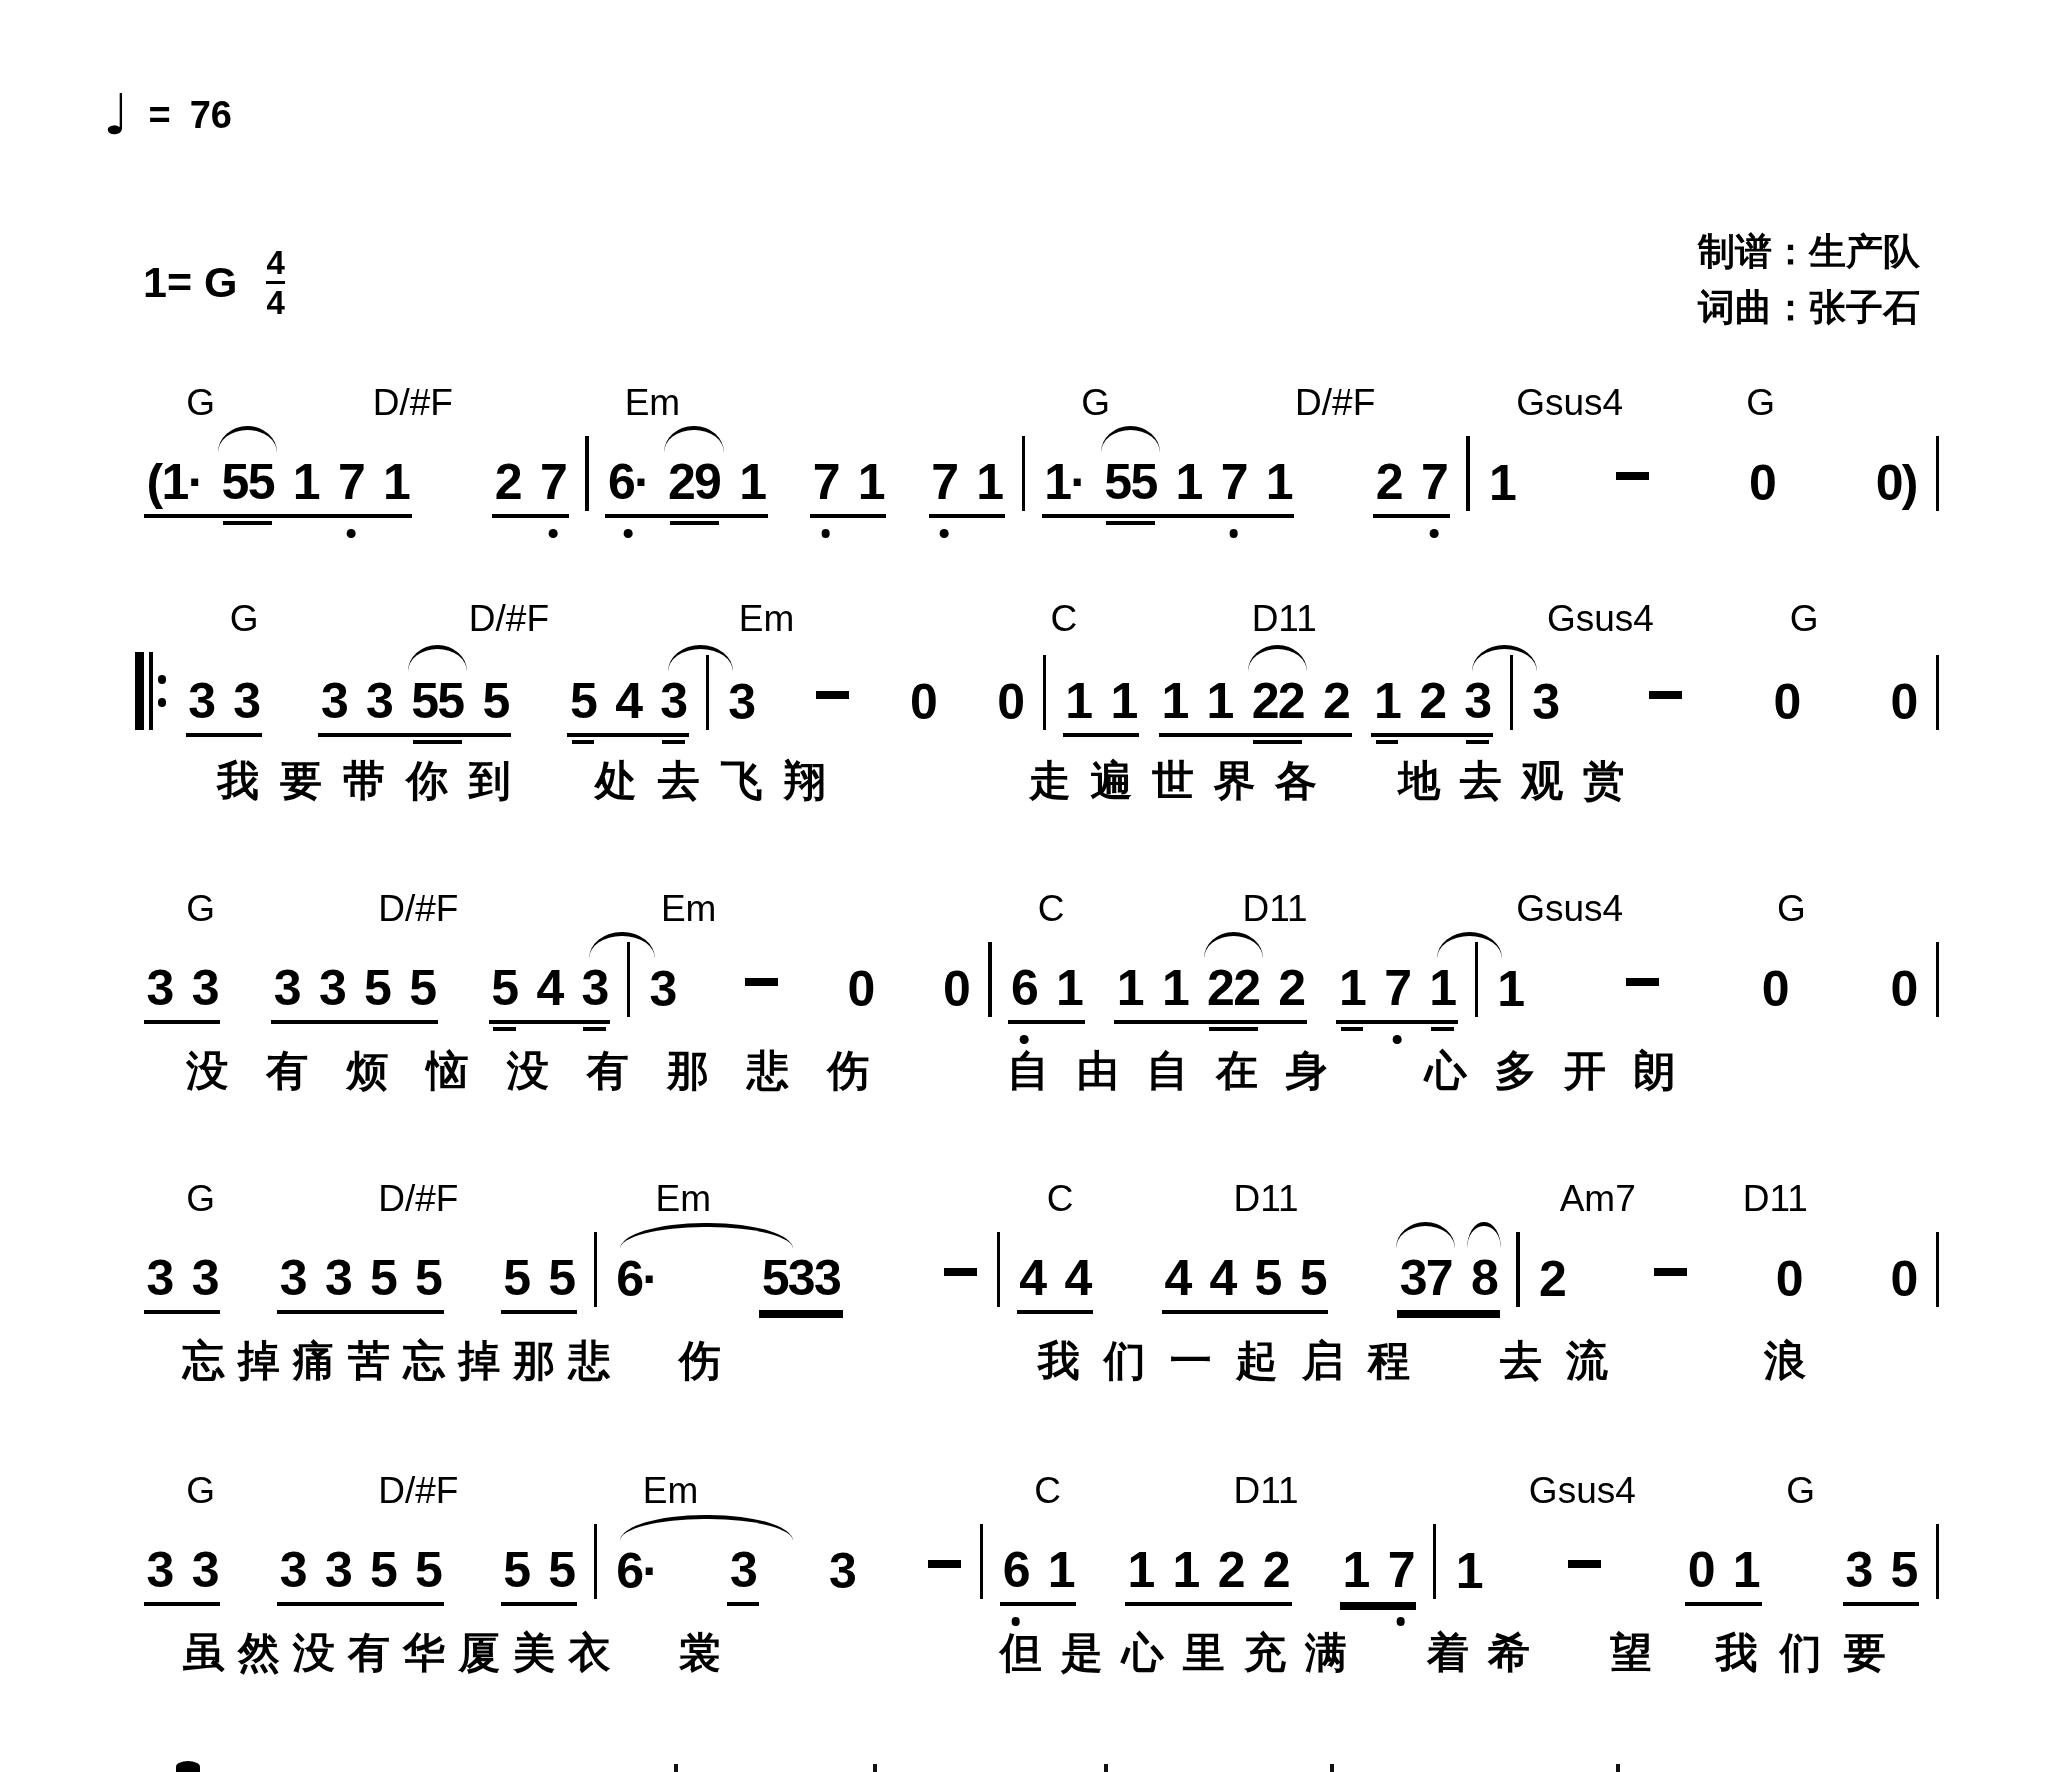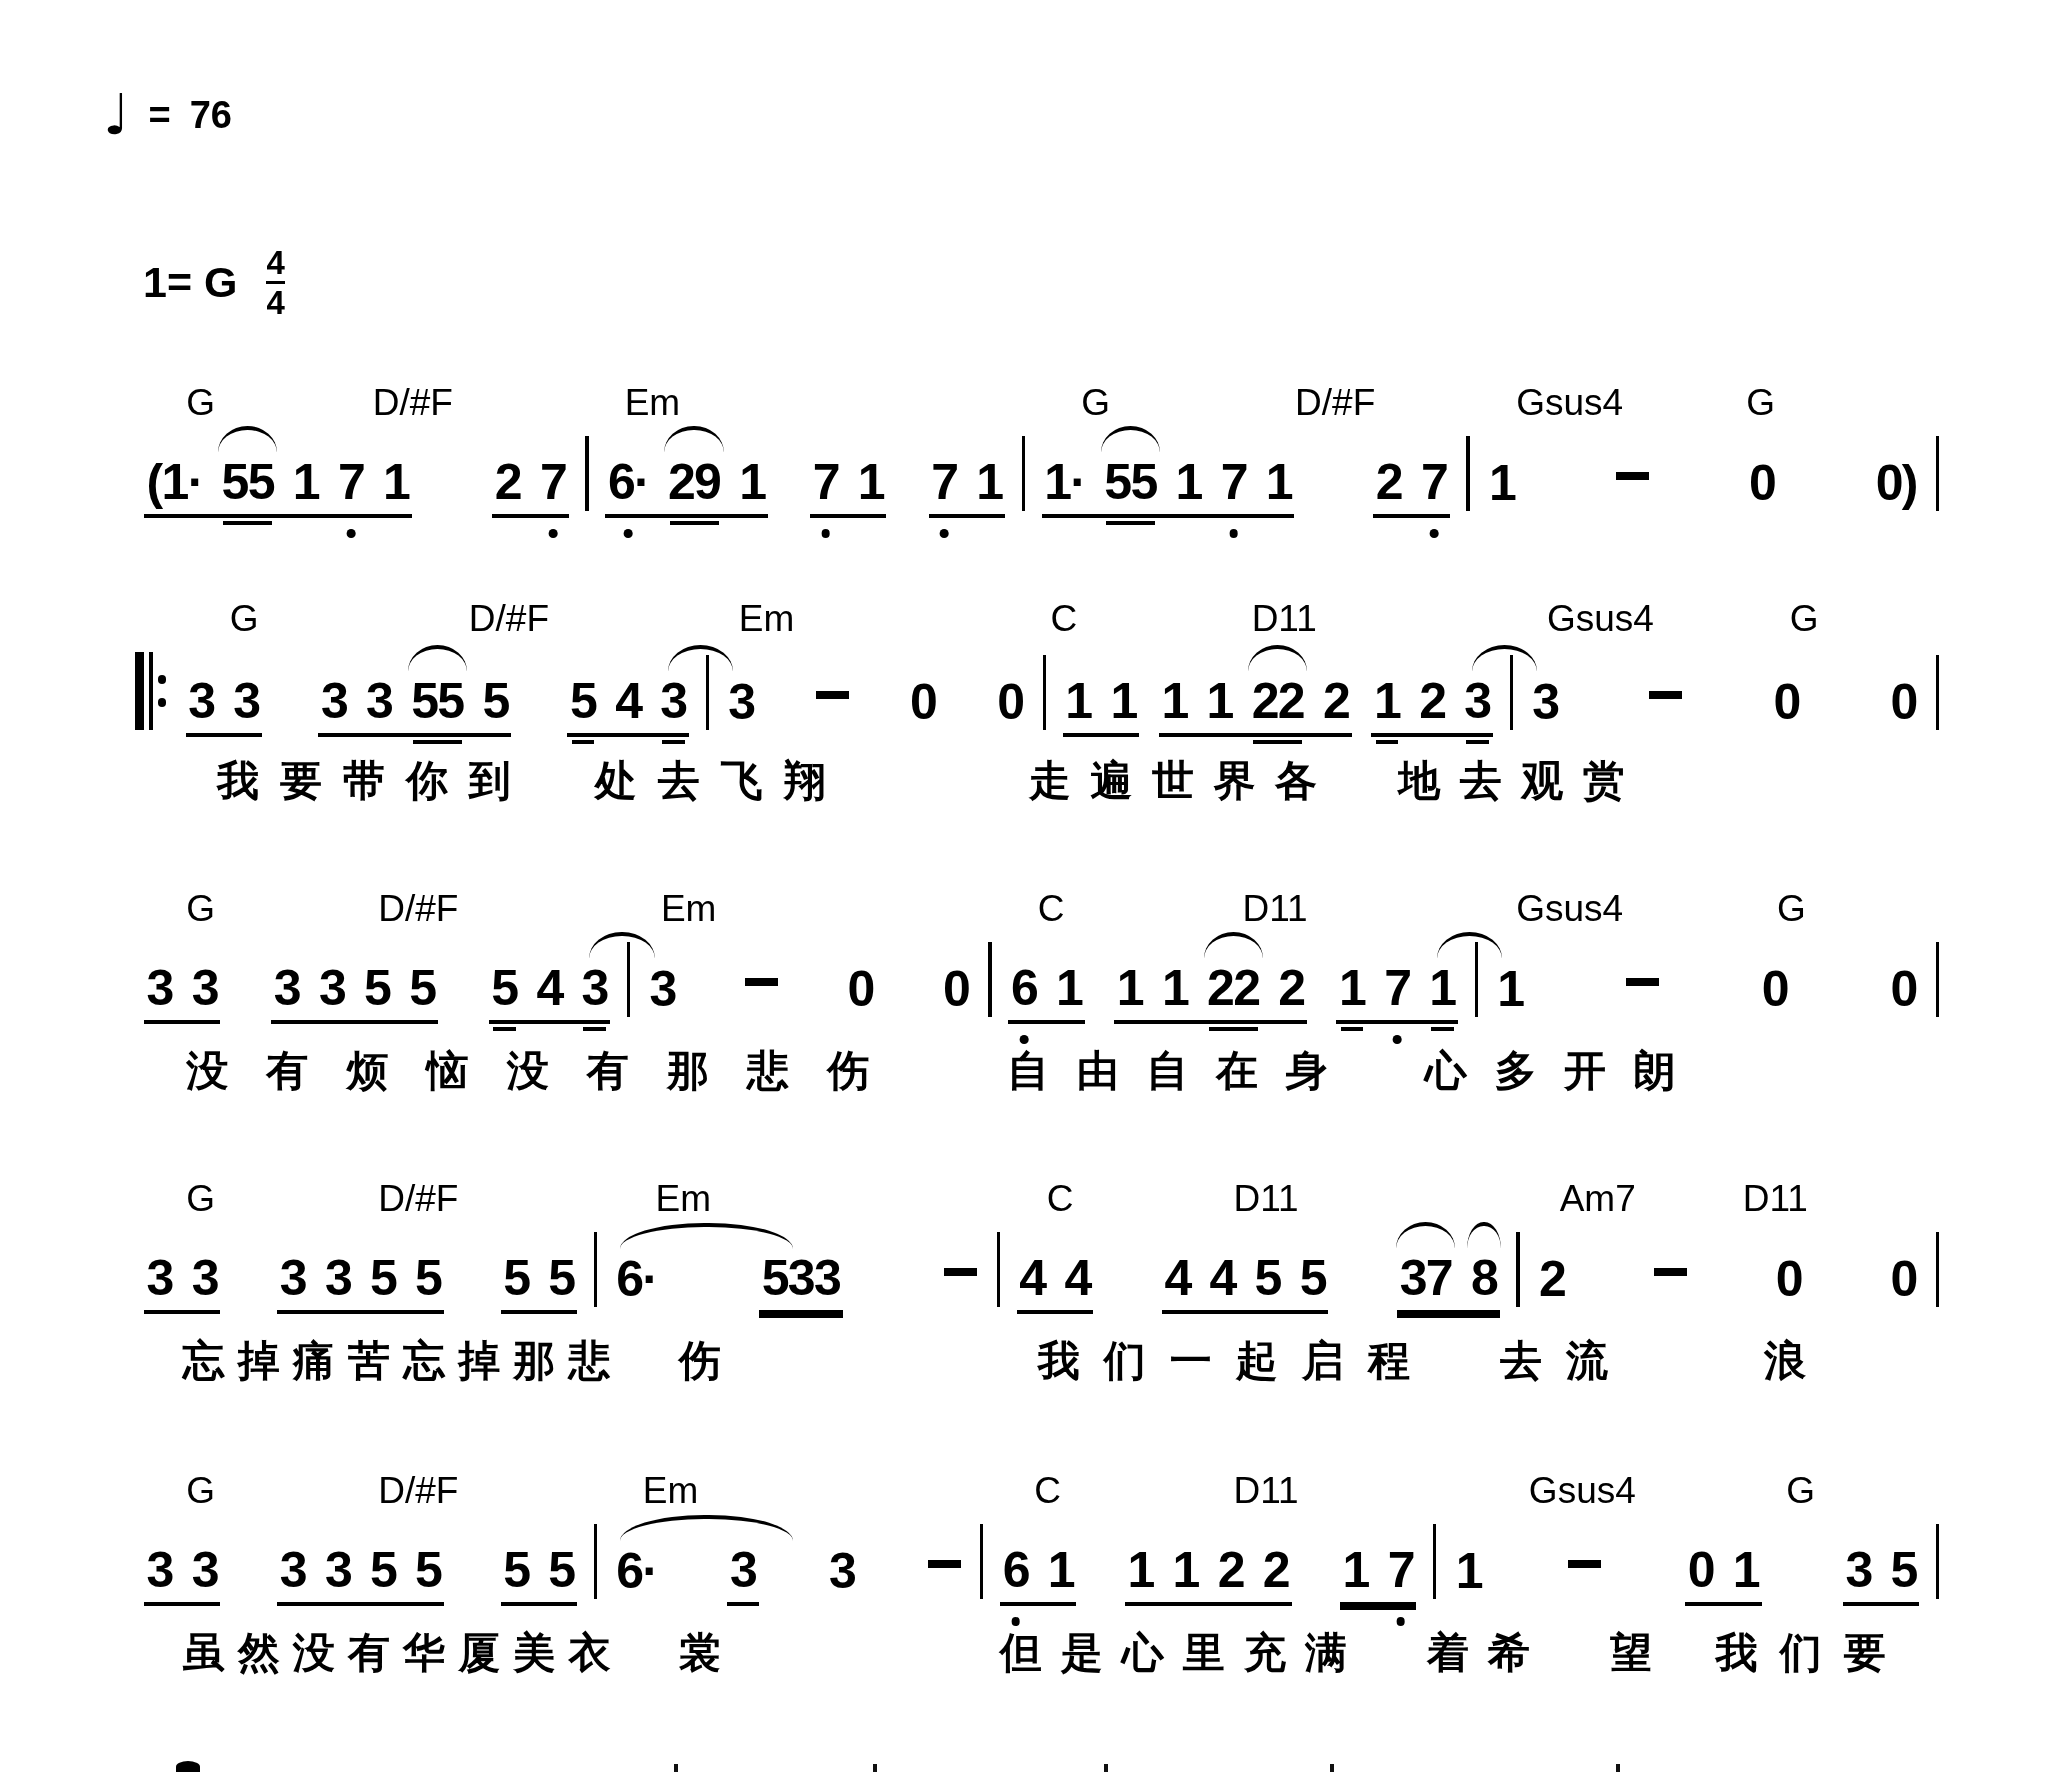--- a/index.html
+++ b/index.html
@@ -63,20 +63,24 @@
 
 <div id="page">
 
   <div class="tempo">
     <span class="tnote">♩</span>
     <span>=</span>
     <span>76</span>
   </div>
 
 
+  <div class="credits">
+    <div>制谱：生产队</div>
+    <div>词曲：张子石</div>
+  </div>
 
   <div class="keyrow">
     <span>1= G</span>
     <span class="frac">
       <span class="num">4</span>
       <span class="den">4</span>
     </span>
   </div>
 
   <div>

